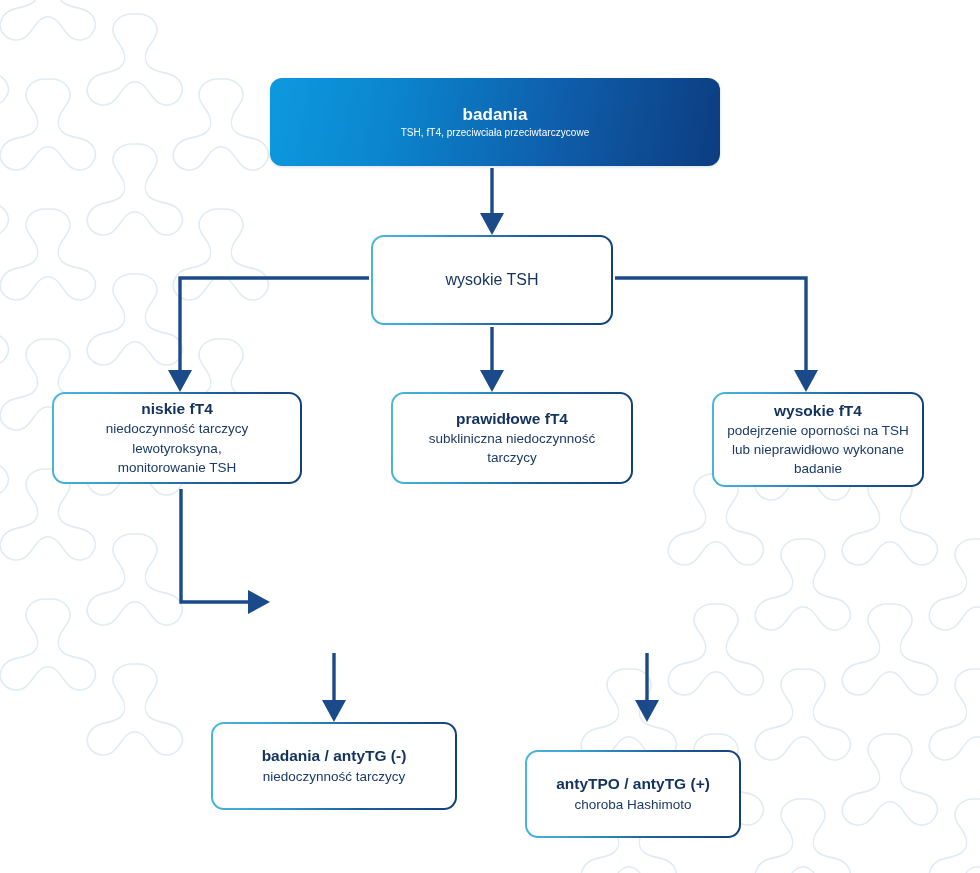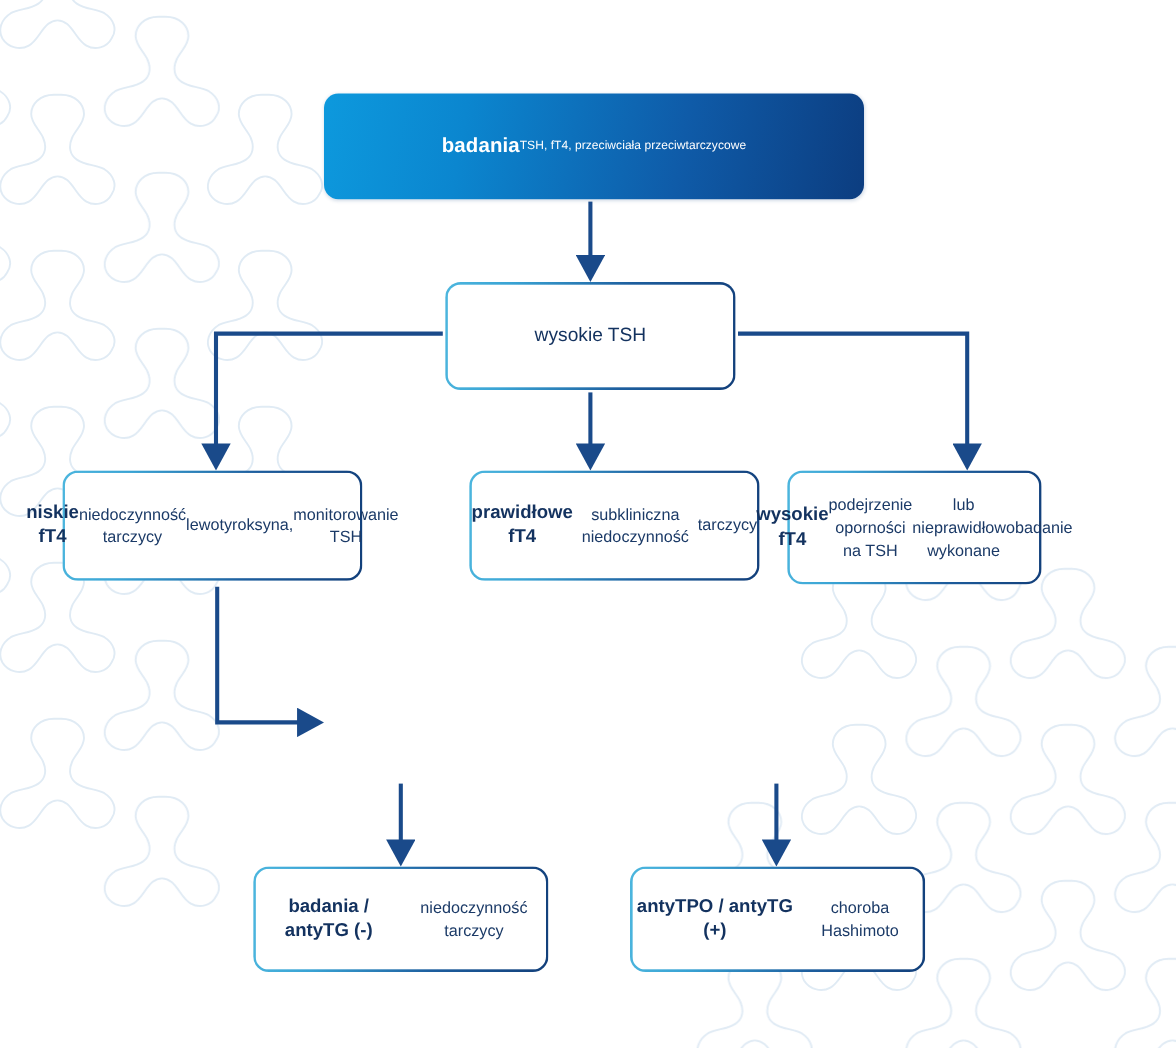--- a/index.html
+++ b/index.html
@@ -15,21 +15,21 @@
   
   #bg-pattern{position:absolute;inset:0;width:980px;height:873px;z-index:0;pointer-events:none;}
 
   
   #connectors{position:absolute;inset:0;width:980px;height:873px;z-index:1;pointer-events:none;}
 
   
   .node{
     position:absolute;z-index:2;
     box-sizing:border-box;
-    display:flex;
+    display:flex;flex-direction:column;
     align-items:center;justify-content:center;
     text-align:center;
     border-radius:12px;
   }
   .node .title{
     font-weight:bold;
     line-height:1.32;
   }
   .node .sub{
     line-height:1.42;
@@ -57,24 +57,24 @@
   }
   .node.outlined .title{font-size:15.5px;color:#13325f;}
   .node.outlined .sub{font-size:13.5px;color:#1b3a67;}
   .node.outlined.single .title{font-size:15.5px;font-weight:bold;}
 
   
   #node-badania   {left:270px;top:78px; width:450px;height:88px;}
   #node-wysokie-tsh{left:371px;top:235px;width:242px;height:90px;text-align:right;}
   #node-niskie-ft4{left:52px; top:392px;width:250px;height:92px;}
   #node-prawidlowe-ft4{left:371px;top:392px;width:242px;height:92px;margin-left:20px;}
-  #node-wysokie-ft4{left:656px;top:392px;width:212px;height:95px;}
+  #node-wysokie-ft4{left:712px;top:392px;width:212px;height:95px;}
   #node-wyniki    {left:270px;top:559px;width:450px;height:86px;}
   #node-antytpo-neg{left:211px;top:722px;width:246px;height:88px;}
-  #node-antytpo-pos{left:525px;top:722px;width:246px;height:88px;}
+  #node-antytpo-pos{left:525px;top:750px;width:216px;height:88px;}
 
   #node-wysokie-tsh .title{font-weight:normal;font-size:16px;}
 </style>
 </head>
 <body>
 
 <div id="stage">
 
   <svg id="bg-pattern" viewBox="0 0 980 873" xmlns="http://www.w3.org/2000/svg" aria-hidden="true">
     <defs>

